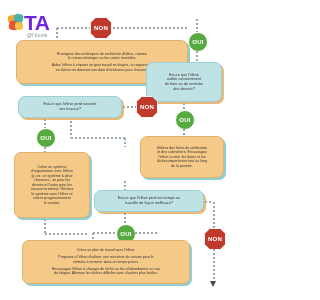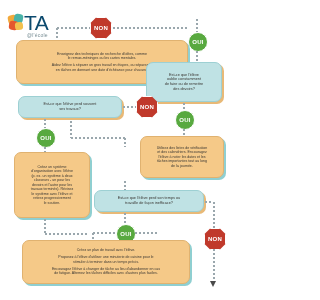--- a/index.html
+++ b/index.html
@@ -39,22 +39,22 @@
   }
   .blob-a { left: 0px;  top: 1px;  width: 9px;  height: 9px;  background: #f2a93b; transform: rotate(-12deg); }
   .blob-b { left: 6px;  top: 0px;  width: 9px;  height: 9px;  background: #4ab3a8; transform: rotate(10deg); }
   .blob-c { left: 1px;  top: 7px;  width: 9px;  height: 9px;  background: #e4572e; transform: rotate(8deg); }
   .blob-d { left: 7px;  top: 8px;  width: 8px;  height: 8px;  background: #f2c14e; transform: rotate(-6deg); }
   .logo-ta {
     position: absolute;
     left: 16px;
     top: 0px;
     font-size: 21px;
-    font-weight: normal;
-    color: #0c4a6e;
+    font-weight: bold;
+    color: #6d28d9;
     letter-spacing: -0.5px;
     line-height: 22px;
   }
   .logo-sub {
     position: absolute;
     left: 19px;
     top: 20px;
     font-size: 5px;
     color: #7a8f96;
     letter-spacing: 0.2px;

